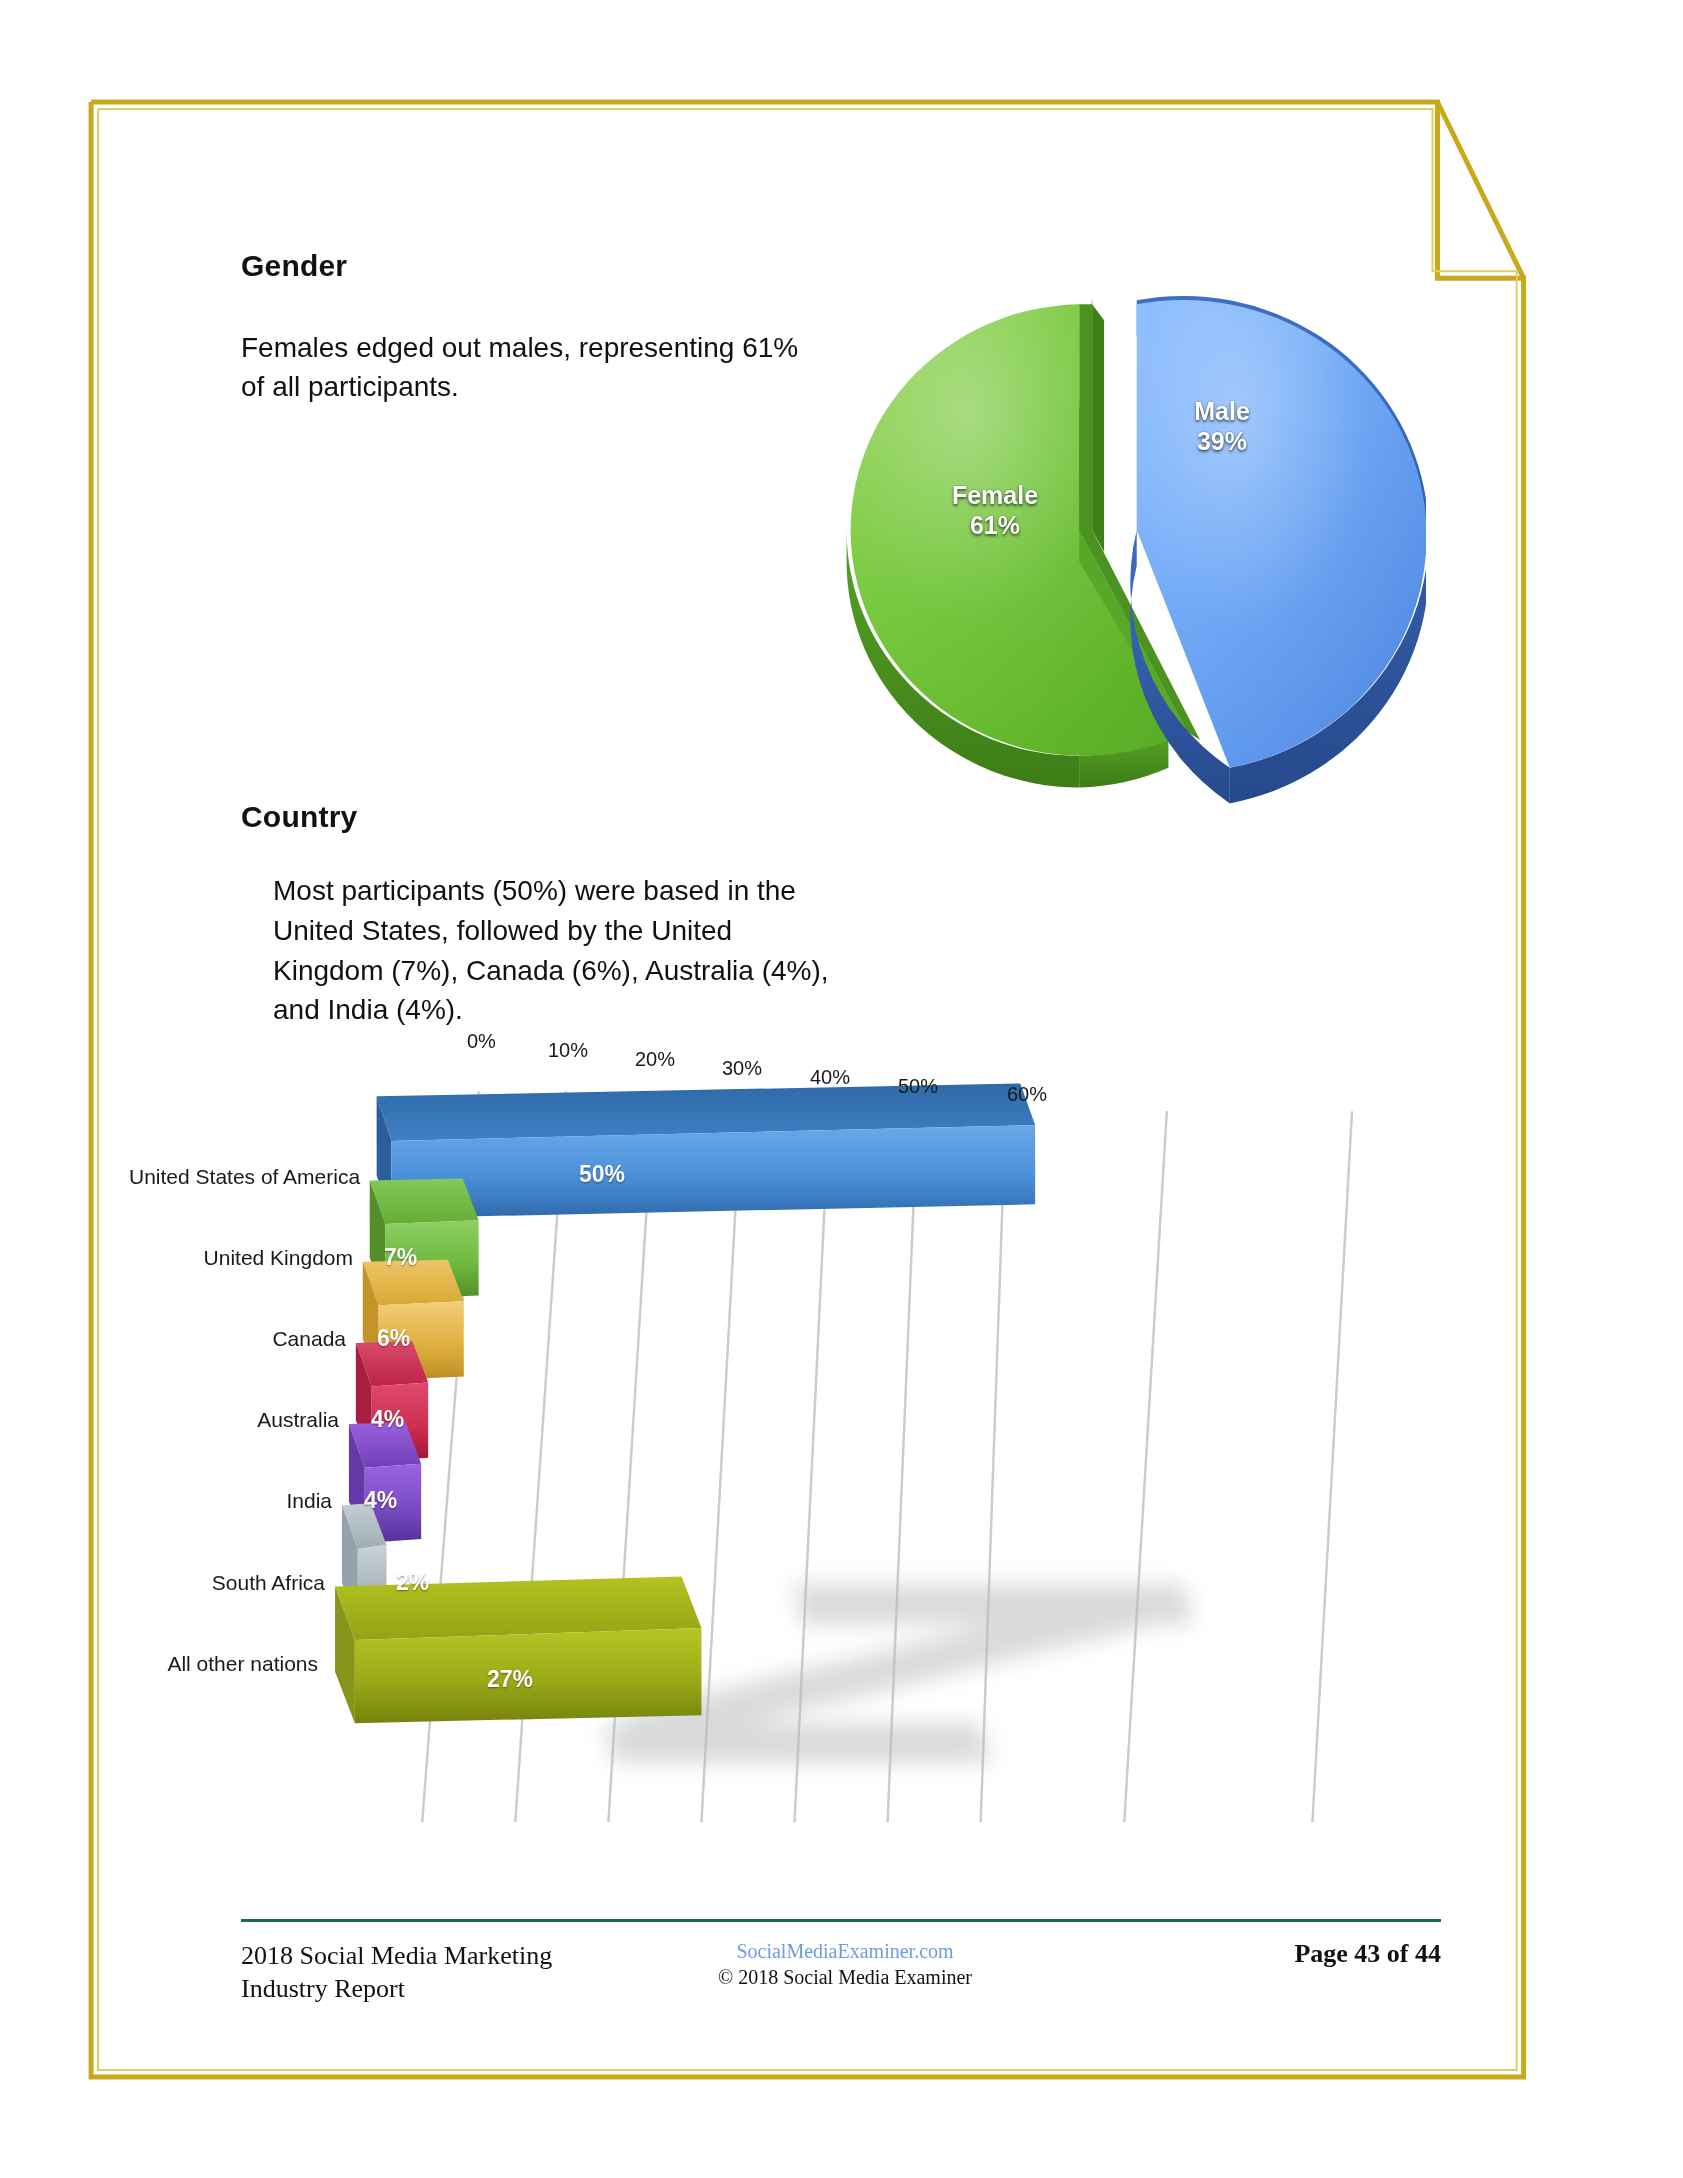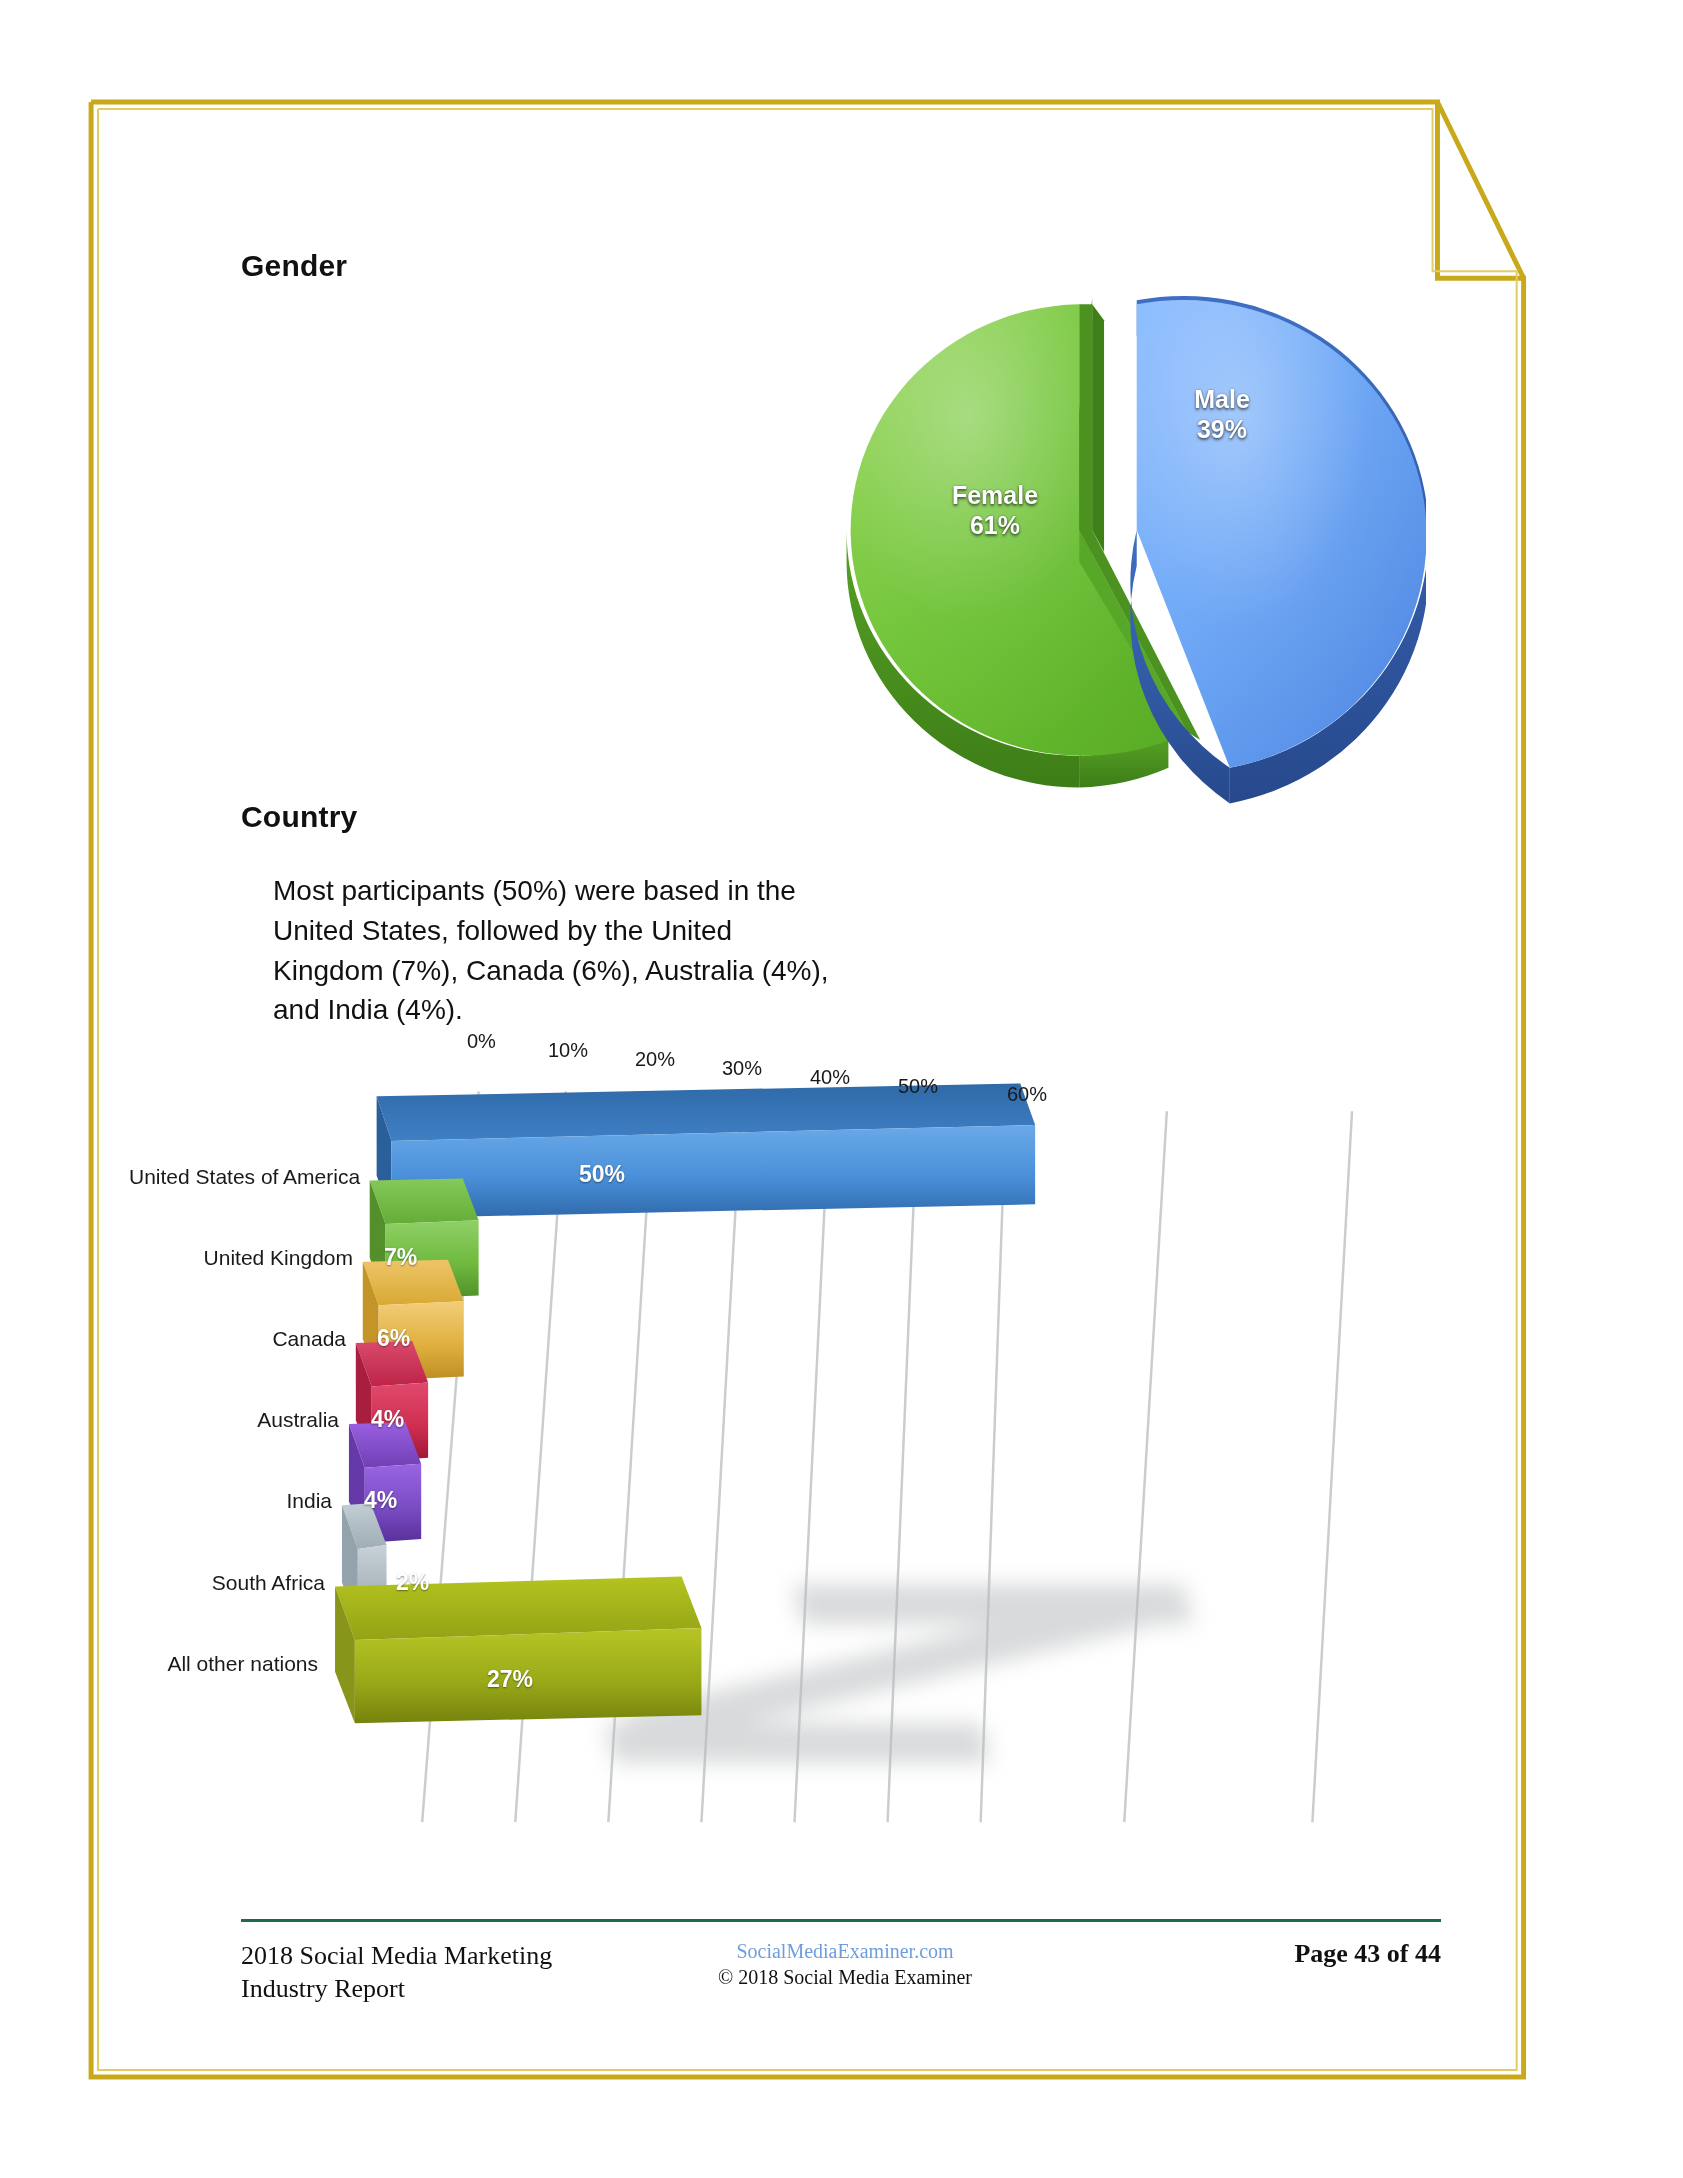--- a/index.html
+++ b/index.html
@@ -16,21 +16,21 @@
   .h-gender{position:absolute;left:241px;top:249px;font-size:30px;font-weight:bold;color:#111;letter-spacing:0.2px;}
   .p-gender{position:absolute;left:241px;top:329px;width:574px;font-size:28px;line-height:1.38;color:#111;}
   .h-country{position:absolute;left:241px;top:800px;font-size:30px;font-weight:bold;color:#111;letter-spacing:0.2px;}
   .p-country{position:absolute;left:241px;top:871px;width:574px;font-size:28px;line-height:1.42;color:#111;margin-left:32px;}
 
   
   .pie-wrap{position:absolute;left:792px;top:233px;width:634px;height:614px;}
   .pie-svg{position:absolute;left:0;top:0;width:634px;height:614px;}
   .pie-label{position:absolute;text-align:center;color:#fff;font-weight:bold;font-size:25px;line-height:1.18;
              text-shadow:0 2px 3px rgba(0,0,0,.55), 0 0 2px rgba(0,0,0,.4);white-space:nowrap;}
-  .pie-label.male{left:351px;top:152px;width:158px;}
+  .pie-label.male{left:351px;top:164px;width:158px;}
   .pie-label.female{left:119px;top:248px;width:168px;}
 
   
   .bar-wrap{position:absolute;left:228px;top:1030px;width:1238px;height:812px;}
   .bar-svg{position:absolute;left:0;top:0;width:1238px;height:812px;}
 
   .axis-tick{position:absolute;font-size:20px;color:#1a1a1a;white-space:nowrap;}
   .cat-label{position:absolute;font-size:21px;color:#1a1a1a;white-space:nowrap;text-align:right;}
   .bar-value{position:absolute;font-size:23px;font-weight:bold;color:#fff;white-space:nowrap;
              text-shadow:0 1px 2px rgba(0,0,0,.45);}
@@ -57,20 +57,21 @@
       <line x1="1452" y1="103" x2="1539" y2="281"></line>
     </g>
     <g fill="none" stroke="#e3cc63" stroke-width="2">
       <polyline points="99,110 1447,110 1447,274 1532,274 1532,2091 99,2091 99,110"></polyline>
     </g>
   </svg>
 
   <div class="content">
 
     <div class="h-gender">Gender</div>
+    <div class="p-gender">Females edged out males, representing 61% of all participants.</div>
 
     <div class="pie-wrap">
       <svg class="pie-svg" viewBox="0 0 640 620">
         <defs>
           <linearGradient id="gGreenTop" x1="0" y1="0" x2="1" y2="1">
             <stop offset="0%" stop-color="#8ed44d"></stop>
             <stop offset="45%" stop-color="#6ec334"></stop>
             <stop offset="100%" stop-color="#58ab25"></stop>
           </linearGradient>
           <linearGradient id="gGreenSide" x1="0" y1="0" x2="0" y2="1">

